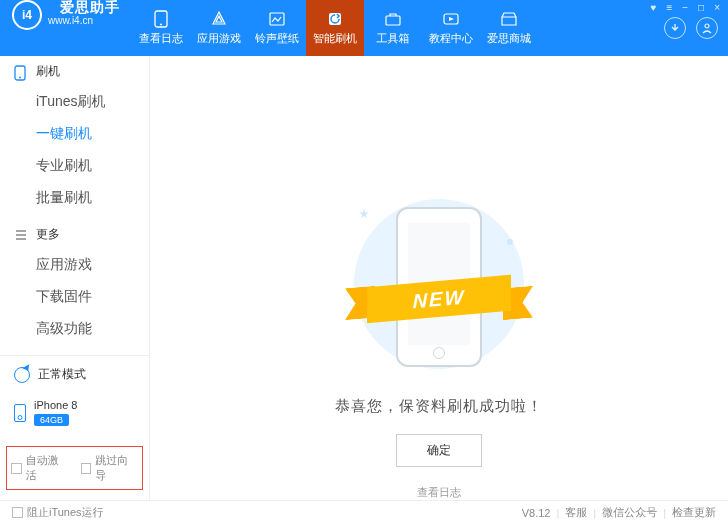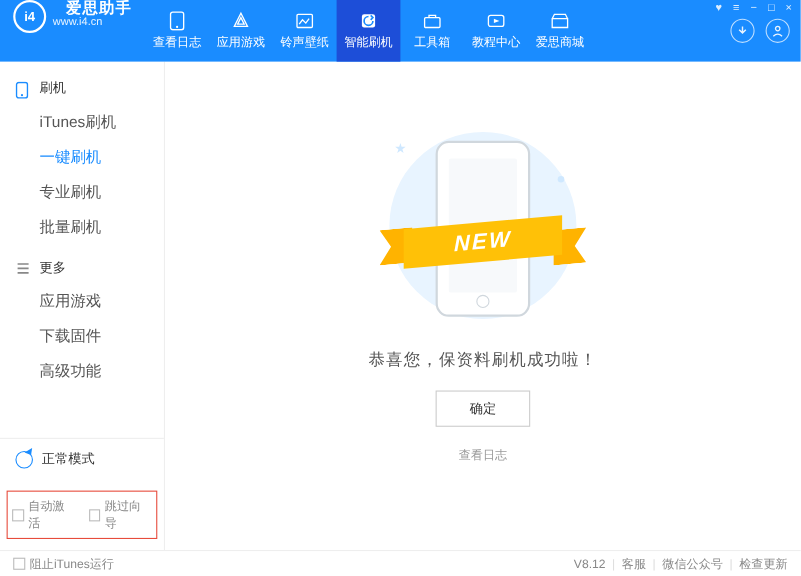--- a/index.html
+++ b/index.html
@@ -7,29 +7,29 @@
 
   
   .header { height: 56px; background: #1a8cff; display: flex; align-items: stretch; color: #fff; position: relative; }
   .logo-wrap { display: flex; padding: 0 12px; gap: 6px; }
   .logo-circle { width: 30px; height: 30px; border: 2px solid #fff; border-radius: 50%; display: flex; align-items: center; justify-content: center; font-weight: bold; font-size: 12px; }
   .logo-text { display: flex; flex-direction: column; line-height: 1.1; }
   .logo-title { font-size: 14px; font-weight: bold; letter-spacing: 1px; margin-left: 12px; }
   .logo-sub { font-size: 10px; opacity: .9; }
   .tabs { display: flex; align-items: stretch; }
   .tab { width: 58px; display: flex; flex-direction: column; align-items: center; justify-content: center; gap: 3px; font-size: 11px; cursor: pointer; }
-  .tab.active { background: #1d4ed8; }
+  .tab.active { background: #c2410c; }
   .tab .ticon { width: 20px; height: 18px; display: flex; align-items: center; justify-content: center; }
   .hdr-right { margin-left: auto; display: flex; align-items: center; gap: 10px; padding-right: 10px; }
   .hdr-icon { width: 22px; height: 22px; border: 1.5px solid rgba(255,255,255,.8); border-radius: 50%; display: flex; align-items: center; justify-content: center; opacity: .9; }
   .winctrls { position: absolute; top: 2px; right: 6px; display: flex; gap: 6px; font-size: 10px; opacity: .85; }
   .winctrls span { cursor: pointer; padding: 0 2px; }
 
   
-  .body { display: flex; height: 444px; }
+  .body { display: flex; height: 444px; align-items: flex-end; }
   .sidebar { width: 150px; border-right: 1px solid #eee; display: flex; flex-direction: column; }
   .side-scroll { flex: 1; padding: 10px 0; overflow: hidden; }
   .group-hdr { display: flex; align-items: center; gap: 8px; padding: 6px 14px; color: #333; font-size: 12px; }
   .group-hdr .gicon { width: 14px; height: 14px; }
   .sub-item { padding: 7px 0 7px 36px; color: #555; font-size: 14px; cursor: pointer; }
   .sub-item.active { color: #1a8cff; }
   .side-lower { border-top: 1px solid #eee; }
   .mode-row { display: flex; align-items: center; gap: 8px; padding: 10px 14px; color: #333; }
   .mode-icon { width: 16px; height: 16px; border: 1.5px solid #1a8cff; border-radius: 50%; position: relative; }
   .mode-icon:after { content: ""; position: absolute; top: -2px; right: -2px; border-left: 4px solid transparent; border-right: 4px solid transparent; border-top: 5px solid #1a8cff; transform: rotate(-30deg); }
@@ -196,20 +196,27 @@
       <div class="sub-item">应用游戏</div>
       <div class="sub-item">下载固件</div>
       <div class="sub-item">高级功能</div>
     </div>
 
     <div class="side-lower">
       <div class="mode-row">
         <span class="mode-icon"></span>
         <span>正常模式</span>
       </div>
+      <div class="dev-row">
+        <span class="dev-icon"></span>
+        <span class="dev-text">
+          <span class="dev-name">iPhone 8</span>
+          <span class="dev-badge">64GB</span>
+        </span>
+      </div>
     </div>
 
     <div class="side-bottom">
       <div class="red-box">
         <label class="chk-wrap">
           <span class="chk"></span>
           <span>自动激活</span>
         </label>
         <label class="chk-wrap">
           <span class="chk"></span>

